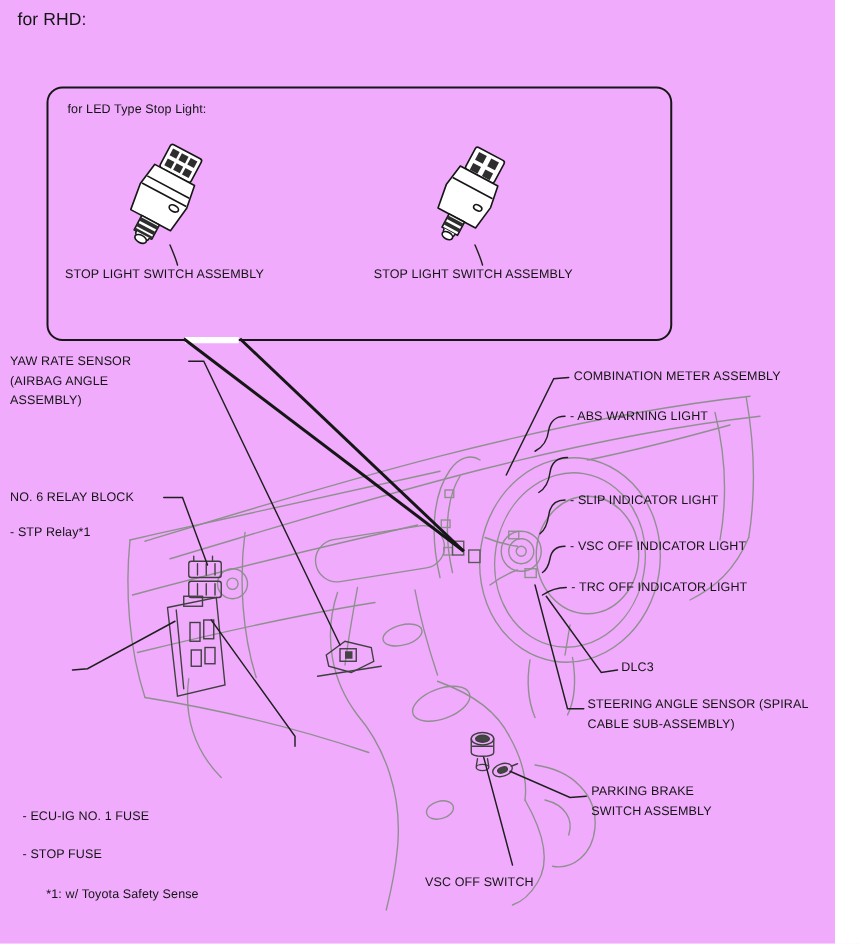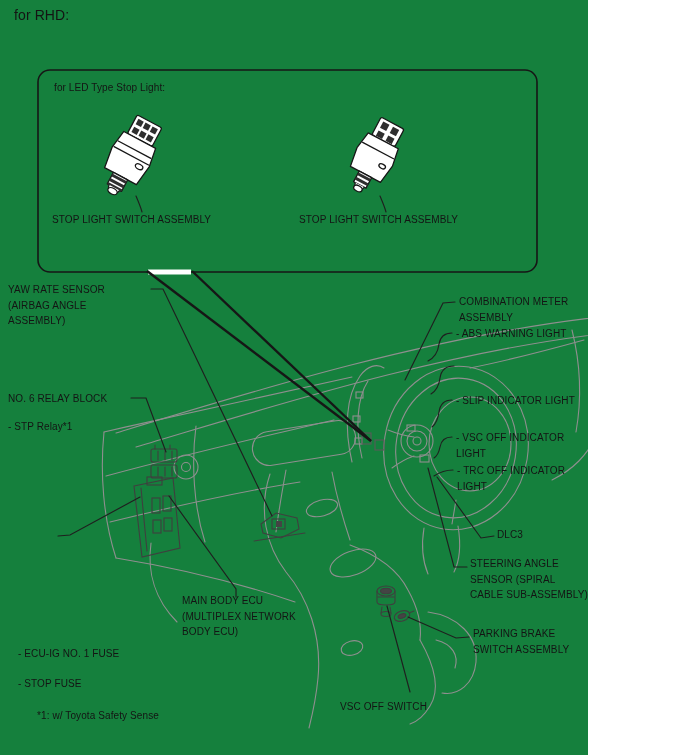--- a/index.html
+++ b/index.html
@@ -1,17 +1,17 @@
 <!DOCTYPE html>
 <html><head>
 <meta charset="utf-8">
 <style>
   html,body{margin:0;padding:0;background:#ffffff;}
   #stage{
-    position:relative;width:588px;height:755px;background:#15803d;overflow:hidden;
+    position:relative;width:668px;height:755px;background:#f0abfc;overflow:hidden;
     font-family:"Liberation Sans","DejaVu Sans",sans-serif;color:#111;
   }
   #artwork{position:absolute;left:0;top:0;width:688px;height:755px;}
   .lbl{
     position:absolute;font-size:10px;line-height:15.5px;white-space:pre-line;
     color:#141414;letter-spacing:0.1px;
   }
   .lbl.hd{font-size:14px;}
 </style>
 </head>
@@ -200,23 +200,20 @@
 
   <div class="lbl" style="left:54px;top:80px">for LED Type Stop Light:</div>
   <div class="lbl" style="left:52px;top:212px">STOP LIGHT SWITCH ASSEMBLY</div>
   <div class="lbl" style="left:299px;top:212px">STOP LIGHT SWITCH ASSEMBLY</div>
 
   <div class="lbl" style="left:8px;top:282px">YAW RATE SENSOR
 (AIRBAG ANGLE
 ASSEMBLY)</div>
   <div class="lbl" style="left:8px;top:391px">NO. 6 RELAY BLOCK</div>
   <div class="lbl" style="left:8px;top:419px">- STP Relay*1</div>
-  <div class="lbl" style="left:182px;top:593px">MAIN BODY ECU
-(MULTIPLEX NETWORK
-BODY ECU)</div>
   <div class="lbl" style="left:18px;top:646px">- ECU-IG NO. 1 FUSE</div>
   <div class="lbl" style="left:18px;top:676px">- STOP FUSE</div>
   <div class="lbl" style="left:37px;top:708px">*1: w/ Toyota Safety Sense</div>
 
   <div class="lbl" style="left:459px;top:294px">COMBINATION METER ASSEMBLY</div>
   <div class="lbl" style="left:456px;top:326px">- ABS WARNING LIGHT</div>
   <div class="lbl" style="left:456px;top:393px">- SLIP INDICATOR LIGHT</div>
   <div class="lbl" style="left:456px;top:430px">- VSC OFF INDICATOR LIGHT</div>
   <div class="lbl" style="left:457px;top:463px">- TRC OFF INDICATOR LIGHT</div>
   <div class="lbl" style="left:497px;top:527px">DLC3</div>

